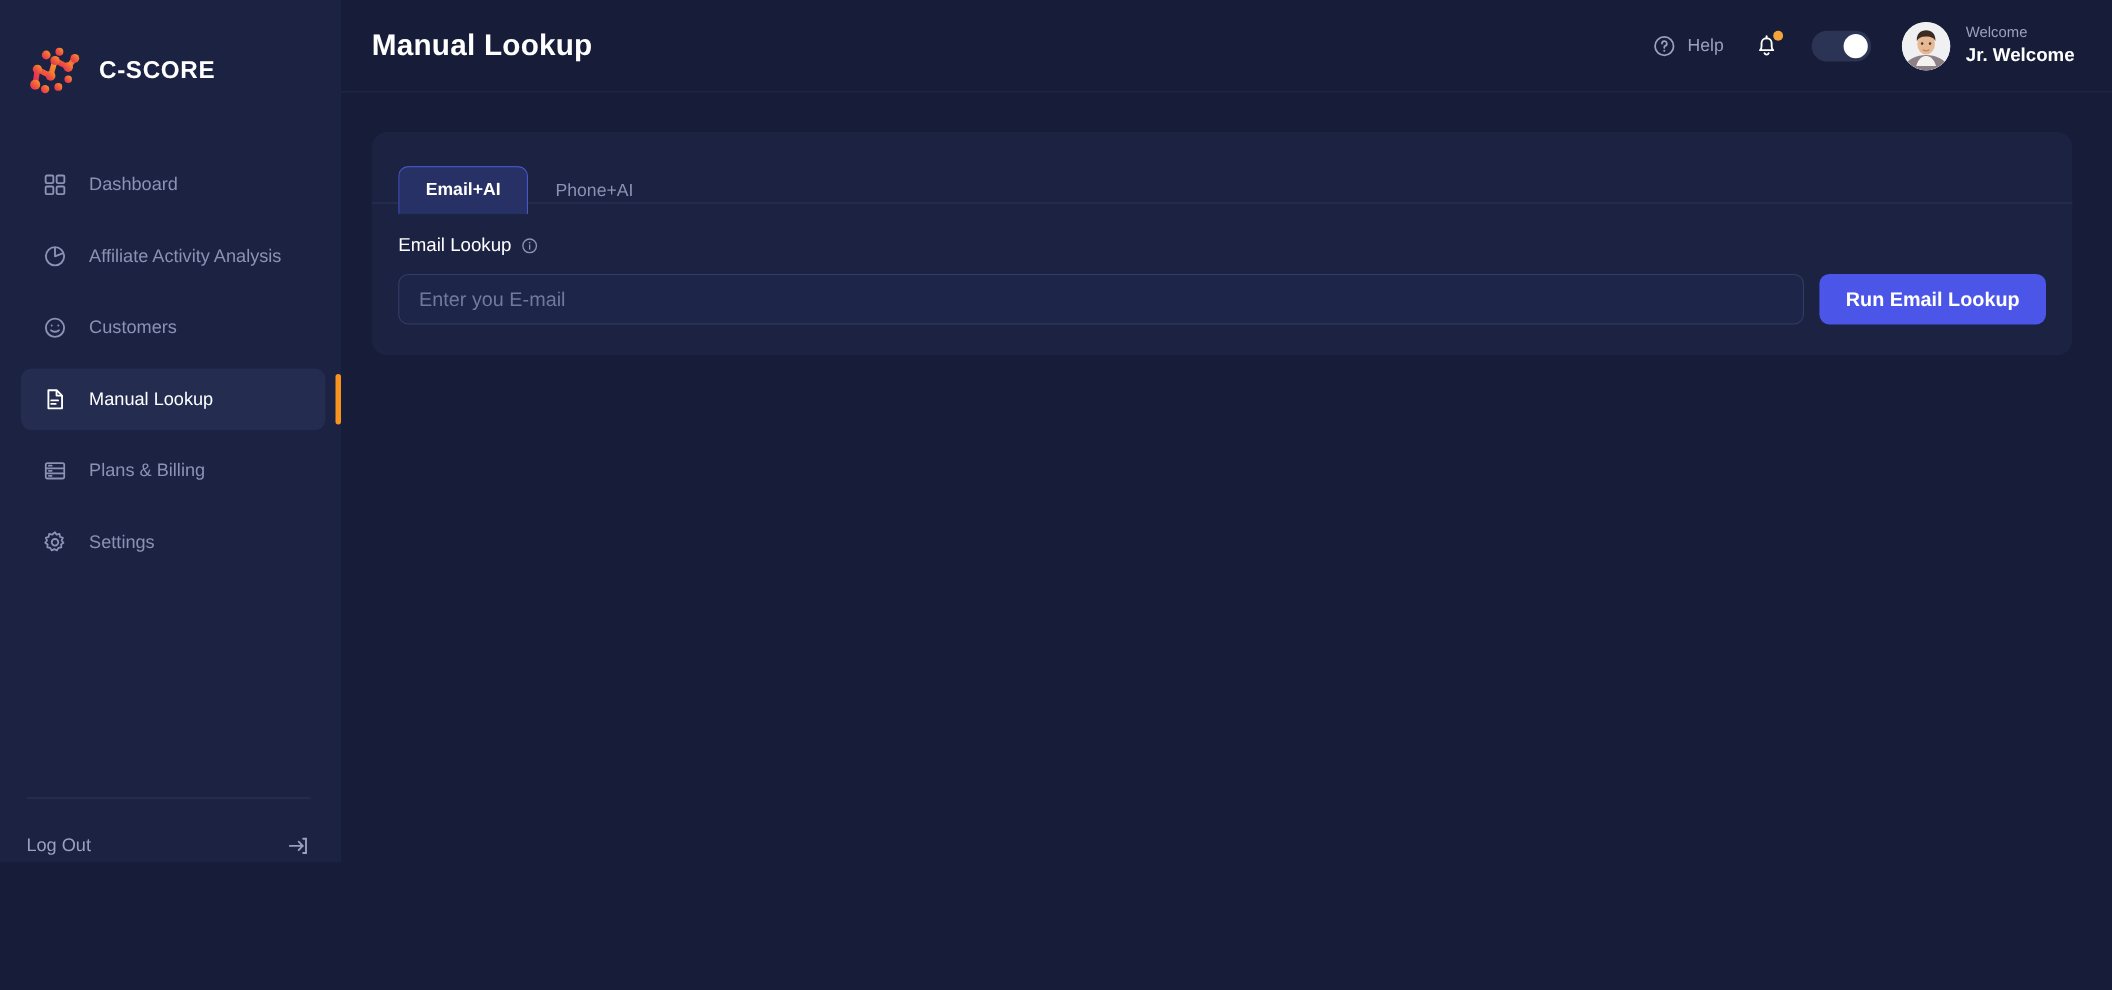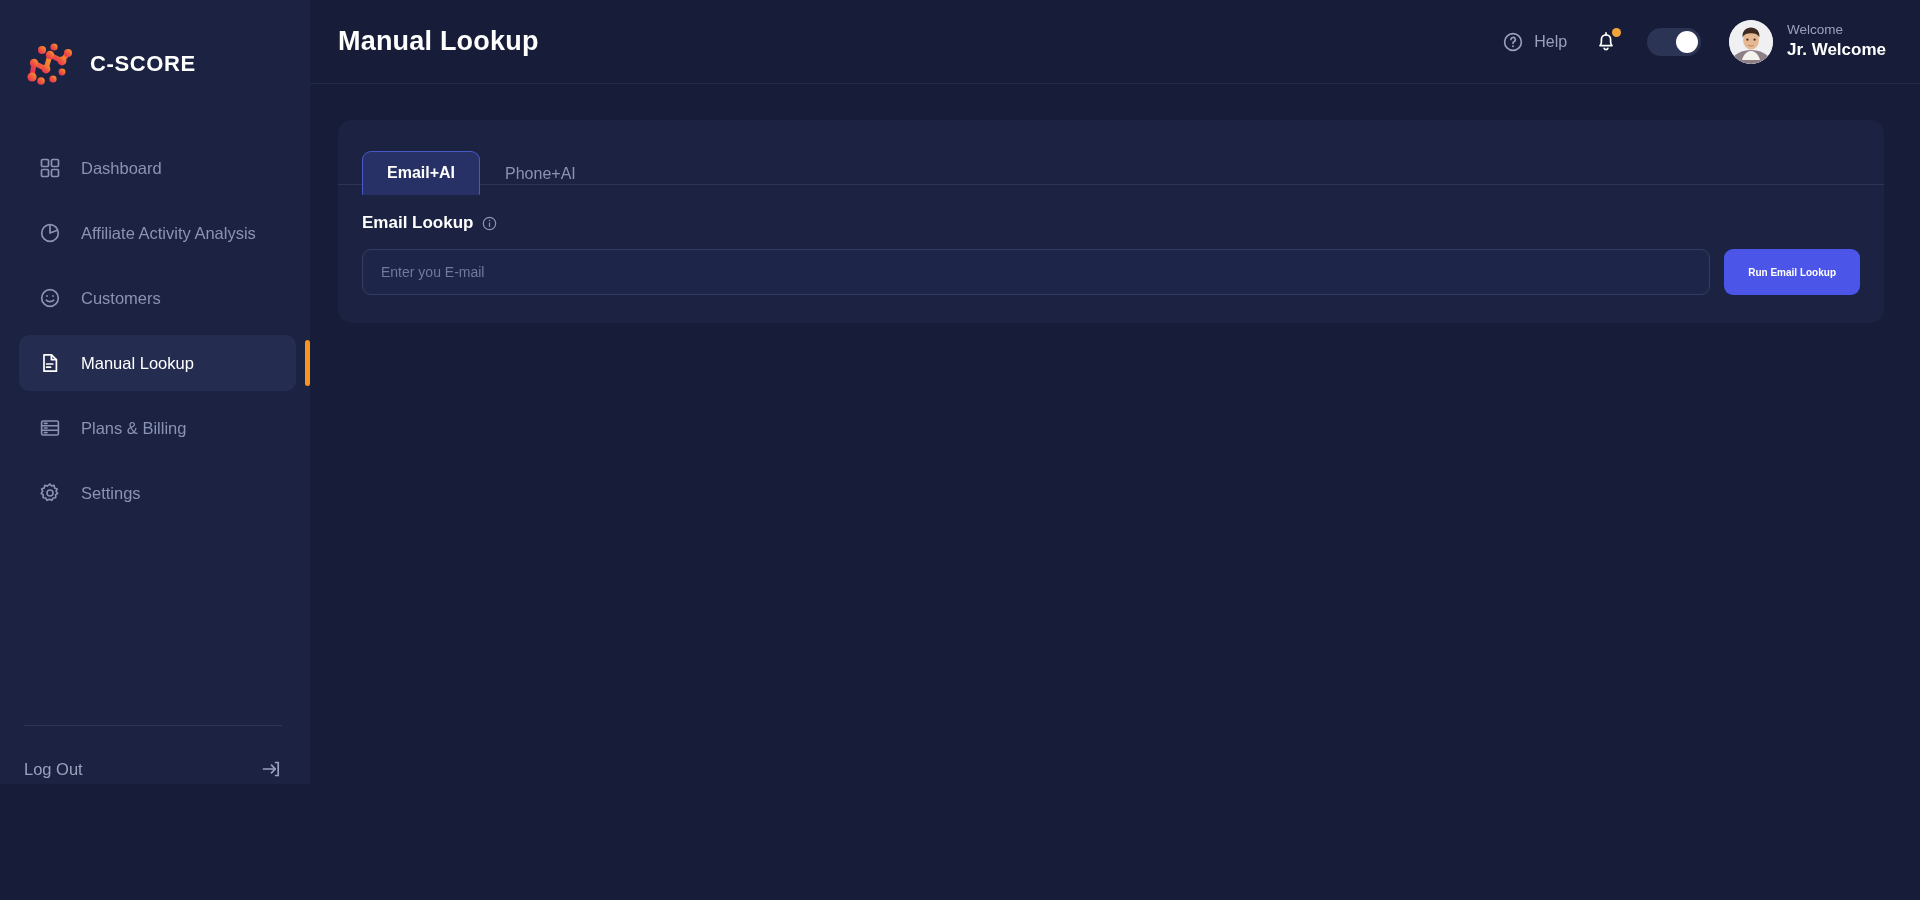--- a/index.html
+++ b/index.html
@@ -232,52 +232,52 @@
 
   .field-label-row {
     display: flex;
     align-items: center;
     gap: 9px;
     padding: 28px 0 0 24px;
   }
   .field-label {
     color: #ffffff;
     font-size: 17px;
-    font-weight: bold;
+    font-weight: normal;
   }
   .info-icon { width: 15px; height: 15px; color: #8b93b4; cursor: pointer; }
 
   .field-row {
     display: flex;
     align-items: center;
     gap: 14px;
     padding: 16px 24px 0 24px;
   }
   .text-input {
     flex: 1 1 auto;
     height: 46px;
     border-radius: 9px;
     background: #1d2548;
     border: 1px solid #343c61;
     color: #e6e9f5;
-    font-size: 14px;
+    font-size: 18px;
     font-family: "Liberation Sans", sans-serif;
     padding: 0 18px;
     outline: none;
   }
   .text-input::placeholder { color: #717a9c; }
 
   .run-button {
     flex: 0 0 auto;
     height: 46px;
     padding: 0 24px;
     border-radius: 9px;
     background: #4b55e8;
     color: #ffffff;
-    font-size: 10px;
+    font-size: 18px;
     font-weight: bold;
     font-family: "Liberation Sans", sans-serif;
     border: none;
     cursor: pointer;
     white-space: nowrap;
   }
 </style>
 </head>
 <body>
 

